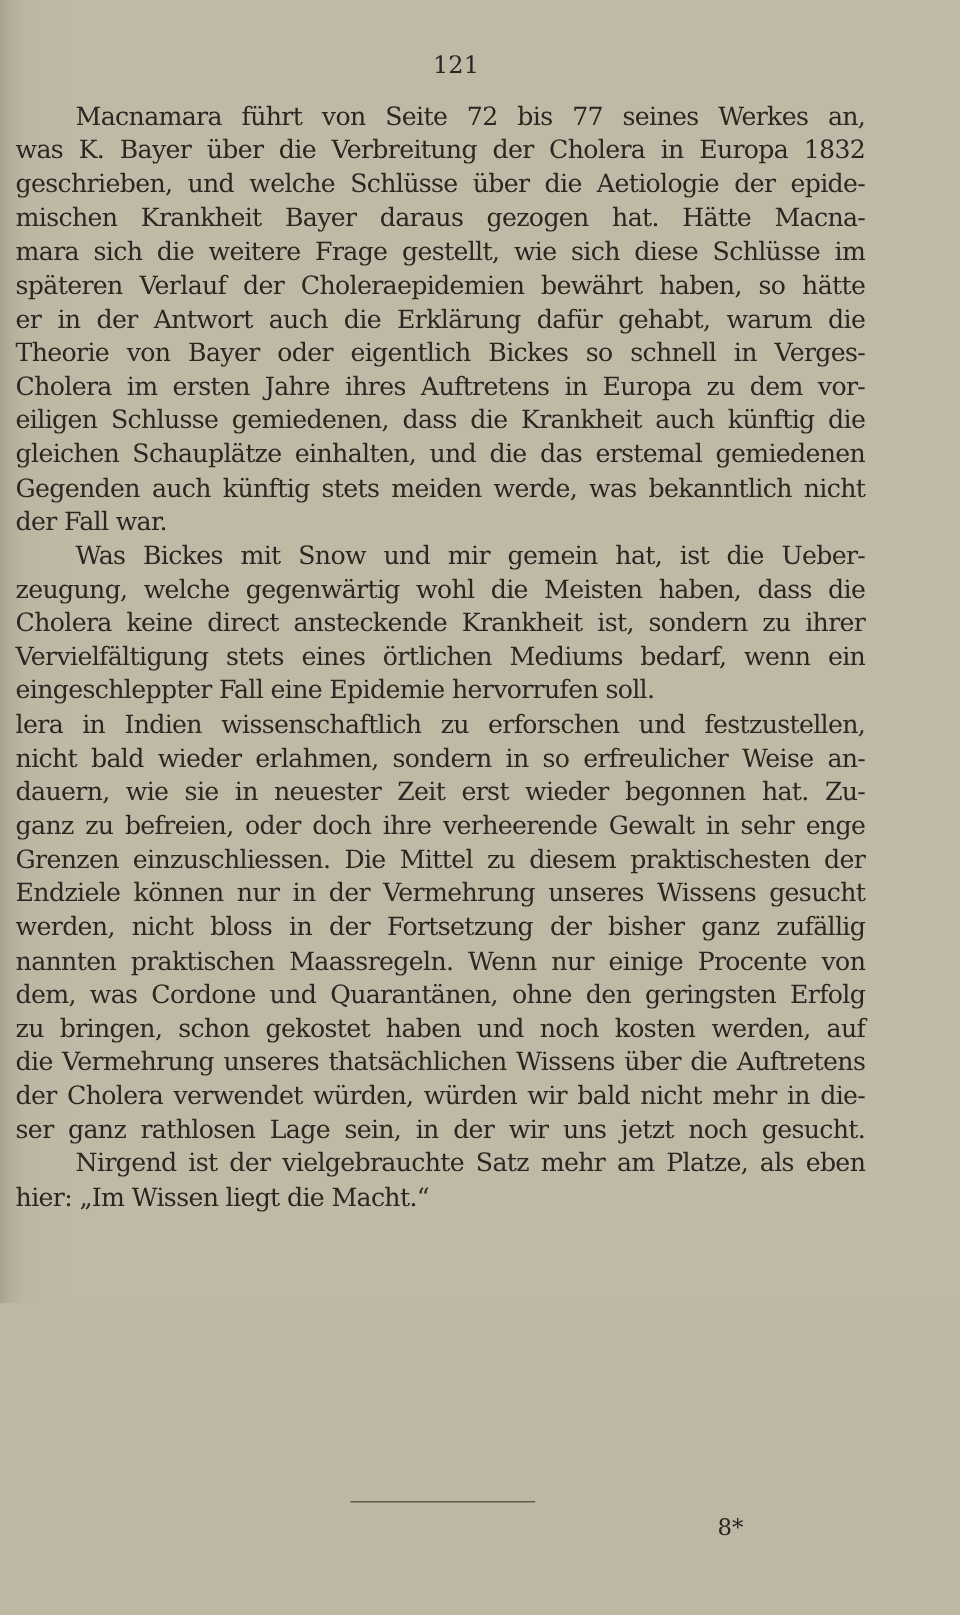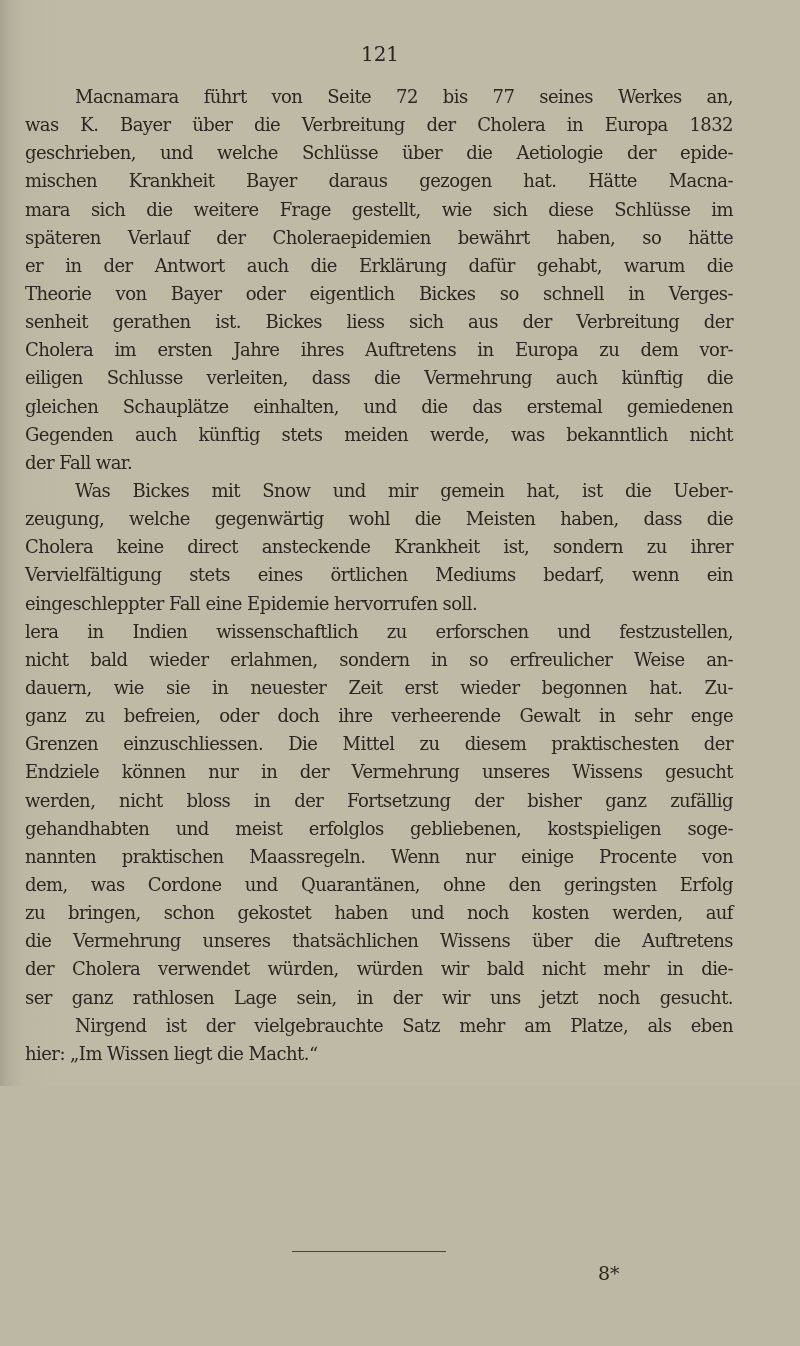--- a/index.html
+++ b/index.html
@@ -27,25 +27,25 @@
     left: 0;
     width: 760px;
     text-align: center;
     font-family: "DejaVu Serif", serif;
     font-size: 20px;
     color: #2a2520;
     letter-spacing: 0px;
   }
   .text-block {
     position: absolute;
-    left: 25px;
+    left: 13px;
     top: 83px;
     width: 708px;
     font-family: "DejaVu Serif", serif;
-    font-size: 18px;
+    font-size: 21px;
     line-height: 28.15px;
     color: #2b2621;
     text-align: justify;
     letter-spacing: -0.55px;
     word-spacing: 0px;
   }
   .para {
     margin: 0;
     text-indent: 0;
   }
@@ -88,43 +88,41 @@
   <div class="text-block">
     <div class="para">
       <span class="line indent">Macnamara führt von Seite 72 bis 77 seines Werkes an,</span>
       <span class="line">was K. Bayer über die Verbreitung der Cholera in Europa 1832</span>
       <span class="line">geschrieben, und welche Schlüsse über die Aetiologie der epide-</span>
       <span class="line">mischen Krankheit Bayer daraus gezogen hat.  Hätte Macna-</span>
       <span class="line">mara sich die weitere Frage gestellt, wie sich diese Schlüsse im</span>
       <span class="line">späteren Verlauf der Choleraepidemien bewährt haben, so hätte</span>
       <span class="line">er in der Antwort auch die Erklärung dafür gehabt, warum die</span>
       <span class="line">Theorie von Bayer oder eigentlich Bickes so schnell in Verges-</span>
-      <span class="line">senheit gerathen ist.  Bickes liess sich aus der Verbreitung der</span>
       <span class="line">Cholera im ersten Jahre ihres Auftretens in Europa zu dem vor-</span>
-      <span class="line">eiligen Schlusse verleiten, dass die Vermehrung auch künftig die</span>
+      <span class="line">eiligen Schlusse gemiedenen, dass die Krankheit auch künftig die</span>
       <span class="line">gleichen Schauplätze einhalten, und die das erstemal gemiedenen</span>
       <span class="line">Gegenden auch künftig stets meiden werde, was bekanntlich nicht</span>
       <span class="line last">der Fall war.</span>
     </div>
     <div class="para">
       <span class="line indent">Was Bickes mit Snow und mir gemein hat, ist die Ueber-</span>
       <span class="line">zeugung, welche gegenwärtig wohl die Meisten haben, dass die</span>
       <span class="line">Cholera keine direct ansteckende Krankheit ist, sondern zu ihrer</span>
       <span class="line">Vervielfältigung stets eines örtlichen Mediums bedarf, wenn ein</span>
       <span class="line last">eingeschleppter Fall eine Epidemie hervorrufen soll.</span>
     </div>
     <div class="para">
       <span class="line">lera in Indien wissenschaftlich zu erforschen und festzustellen,</span>
       <span class="line">nicht bald wieder erlahmen, sondern in so erfreulicher Weise an-</span>
       <span class="line">dauern, wie sie in neuester Zeit erst wieder begonnen hat.  Zu-</span>
       <span class="line">ganz zu befreien, oder doch ihre verheerende Gewalt in sehr enge</span>
       <span class="line">Grenzen einzuschliessen.  Die Mittel zu diesem praktischesten der</span>
       <span class="line">Endziele können nur in der Vermehrung unseres Wissens gesucht</span>
       <span class="line">werden, nicht bloss in der Fortsetzung der bisher ganz zufällig</span>
-      <span class="line">gehandhabten und meist erfolglos gebliebenen, kostspieligen soge-</span>
       <span class="line">nannten praktischen Maassregeln.  Wenn nur einige Procente von</span>
       <span class="line">dem, was Cordone und Quarantänen, ohne den geringsten Erfolg</span>
       <span class="line">zu bringen, schon gekostet haben und noch kosten werden, auf</span>
       <span class="line">die Vermehrung unseres thatsächlichen Wissens über die Auftretens</span>
       <span class="line">der Cholera verwendet würden, würden wir bald nicht mehr in die-</span>
       <span class="line">ser ganz rathlosen Lage sein, in der wir uns jetzt noch gesucht.</span>
     </div>
     <div class="para">
       <span class="line indent">Nirgend ist der vielgebrauchte Satz mehr am Platze, als eben</span>
       <span class="line last">hier:  „Im Wissen liegt die Macht.“</span>

